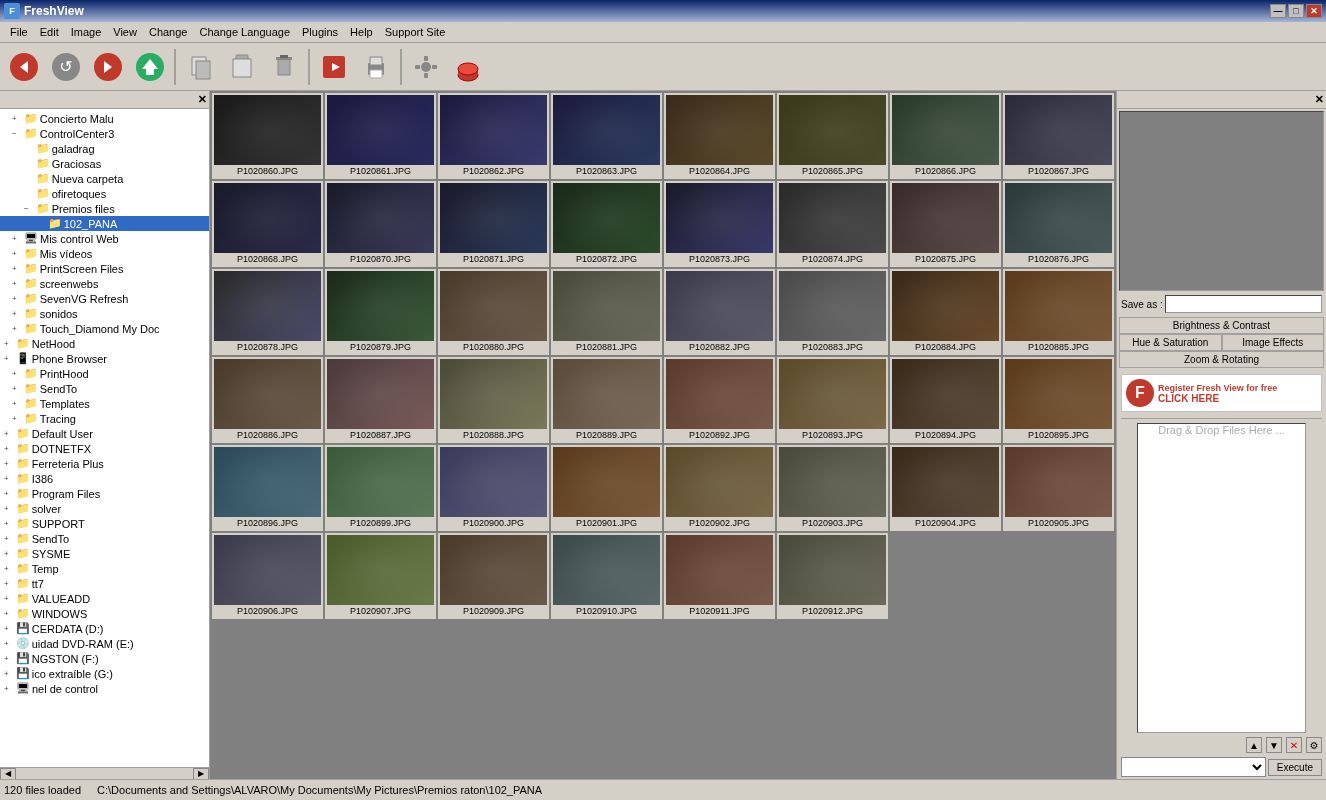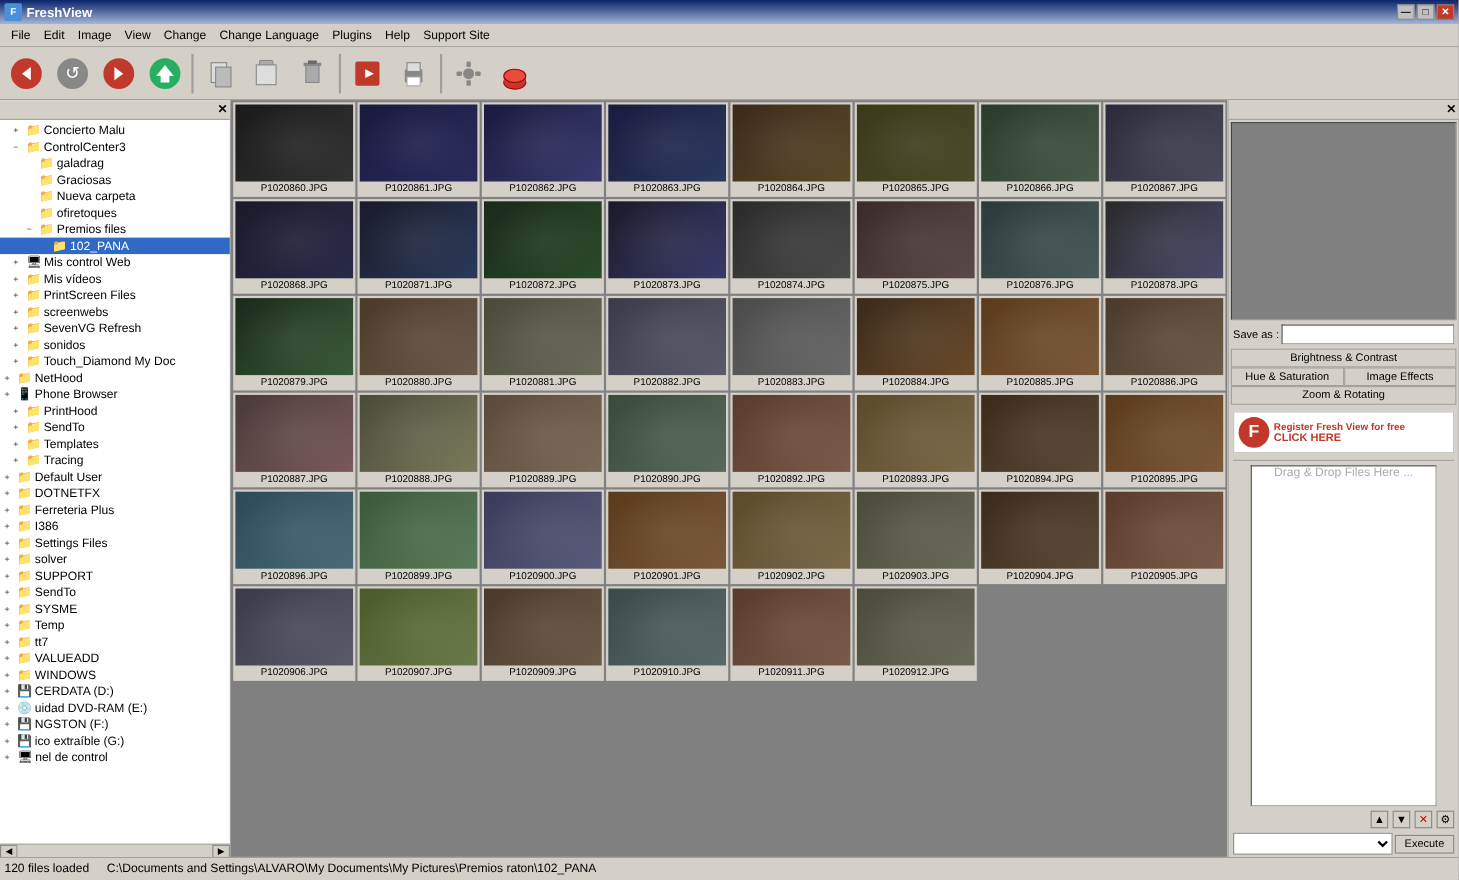--- a/index.html
+++ b/index.html
@@ -304,21 +304,21 @@
           <span> Ferreteria Plus</span>
         </div>
         <div class="tree-item" style="padding-left: 4px;">
           <span style="width: 10px; display: inline-block; font-size: 8px; color: rgb(68, 68, 68);">+</span>
           <span style="font-size: 11px;">📁</span>
           <span> I386</span>
         </div>
         <div class="tree-item" style="padding-left: 4px;">
           <span style="width: 10px; display: inline-block; font-size: 8px; color: rgb(68, 68, 68);">+</span>
           <span style="font-size: 11px;">📁</span>
-          <span> Settings Files</span>
+          <span> Program Files</span>
         </div>
         <div class="tree-item" style="padding-left: 4px;">
           <span style="width: 10px; display: inline-block; font-size: 8px; color: rgb(68, 68, 68);">+</span>
           <span style="font-size: 11px;">📁</span>
           <span> solver</span>
         </div>
         <div class="tree-item" style="padding-left: 4px;">
           <span style="width: 10px; display: inline-block; font-size: 8px; color: rgb(68, 68, 68);">+</span>
           <span style="font-size: 11px;">📁</span>
           <span> SUPPORT</span>
@@ -437,20 +437,26 @@
           </div>
           <div class="thumb-label">P1020867.JPG</div>
         </div>
         <div class="thumb-item">
           <div class="thumb-img" style="background: linear-gradient(135deg, rgb(26, 26, 42) 0%, rgb(42, 42, 74) 100%);">
             <div style="position: absolute; width: 100%; height: 100%; opacity: 0.3; background: radial-gradient(rgba(255, 255, 255, 0.2) 0%, transparent 70%);"></div>
           </div>
           <div class="thumb-label">P1020868.JPG</div>
         </div>
         <div class="thumb-item">
+          <div class="thumb-img" style="background: linear-gradient(135deg, rgb(26, 26, 42) 0%, rgb(58, 58, 90) 100%);">
+            <div style="position: absolute; width: 100%; height: 100%; opacity: 0.3; background: radial-gradient(rgba(255, 255, 255, 0.2) 0%, transparent 70%);"></div>
+          </div>
+          <div class="thumb-label">P1020870.JPG</div>
+        </div>
+        <div class="thumb-item">
           <div class="thumb-img" style="background: linear-gradient(135deg, rgb(26, 26, 42) 0%, rgb(42, 58, 90) 100%);">
             <div style="position: absolute; width: 100%; height: 100%; opacity: 0.3; background: radial-gradient(rgba(255, 255, 255, 0.2) 0%, transparent 70%);"></div>
           </div>
           <div class="thumb-label">P1020871.JPG</div>
         </div>
         <div class="thumb-item">
           <div class="thumb-img" style="background: linear-gradient(135deg, rgb(26, 42, 26) 0%, rgb(42, 74, 42) 100%);">
             <div style="position: absolute; width: 100%; height: 100%; opacity: 0.3; background: radial-gradient(rgba(255, 255, 255, 0.2) 0%, transparent 70%);"></div>
           </div>
           <div class="thumb-label">P1020872.JPG</div>
@@ -543,26 +549,20 @@
           <div class="thumb-img" style="background: linear-gradient(135deg, rgb(74, 74, 58) 0%, rgb(122, 122, 90) 100%);">
             <div style="position: absolute; width: 100%; height: 100%; opacity: 0.3; background: radial-gradient(rgba(255, 255, 255, 0.2) 0%, transparent 70%);"></div>
           </div>
           <div class="thumb-label">P1020888.JPG</div>
         </div>
         <div class="thumb-item">
           <div class="thumb-img" style="background: linear-gradient(135deg, rgb(90, 74, 58) 0%, rgb(122, 106, 90) 100%);">
             <div style="position: absolute; width: 100%; height: 100%; opacity: 0.3; background: radial-gradient(rgba(255, 255, 255, 0.2) 0%, transparent 70%);"></div>
           </div>
           <div class="thumb-label">P1020889.JPG</div>
-        </div>
-        <div class="thumb-item">
-          <div class="thumb-img" style="background: linear-gradient(135deg, rgb(58, 74, 58) 0%, rgb(90, 106, 90) 100%);">
-            <div style="position: absolute; width: 100%; height: 100%; opacity: 0.3; background: radial-gradient(rgba(255, 255, 255, 0.2) 0%, transparent 70%);"></div>
-          </div>
-          <div class="thumb-label">P1020890.JPG</div>
         </div>
         <div class="thumb-item">
           <div class="thumb-img" style="background: linear-gradient(135deg, rgb(90, 58, 42) 0%, rgb(122, 90, 74) 100%);">
             <div style="position: absolute; width: 100%; height: 100%; opacity: 0.3; background: radial-gradient(rgba(255, 255, 255, 0.2) 0%, transparent 70%);"></div>
           </div>
           <div class="thumb-label">P1020892.JPG</div>
         </div>
         <div class="thumb-item">
           <div class="thumb-img" style="background: linear-gradient(135deg, rgb(90, 74, 42) 0%, rgb(122, 106, 74) 100%);">
             <div style="position: absolute; width: 100%; height: 100%; opacity: 0.3; background: radial-gradient(rgba(255, 255, 255, 0.2) 0%, transparent 70%);"></div>

